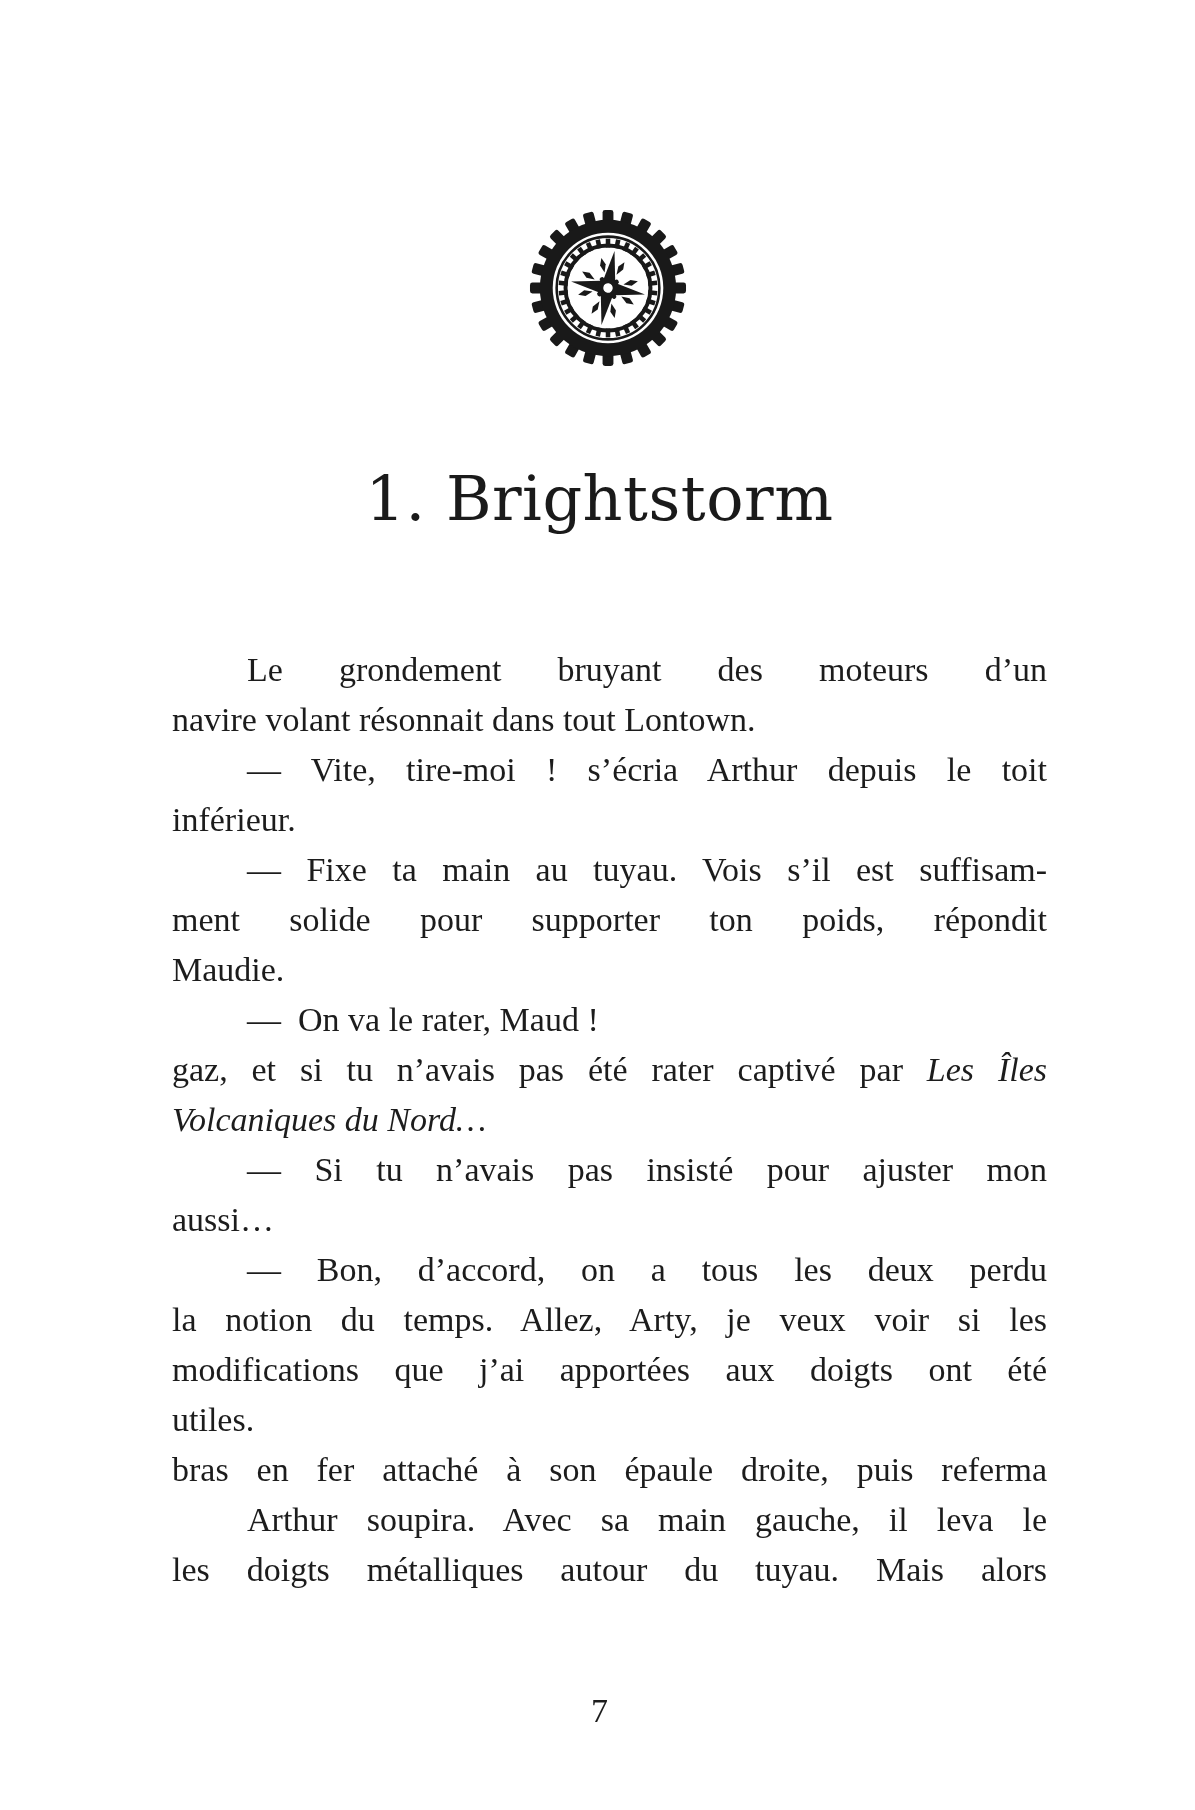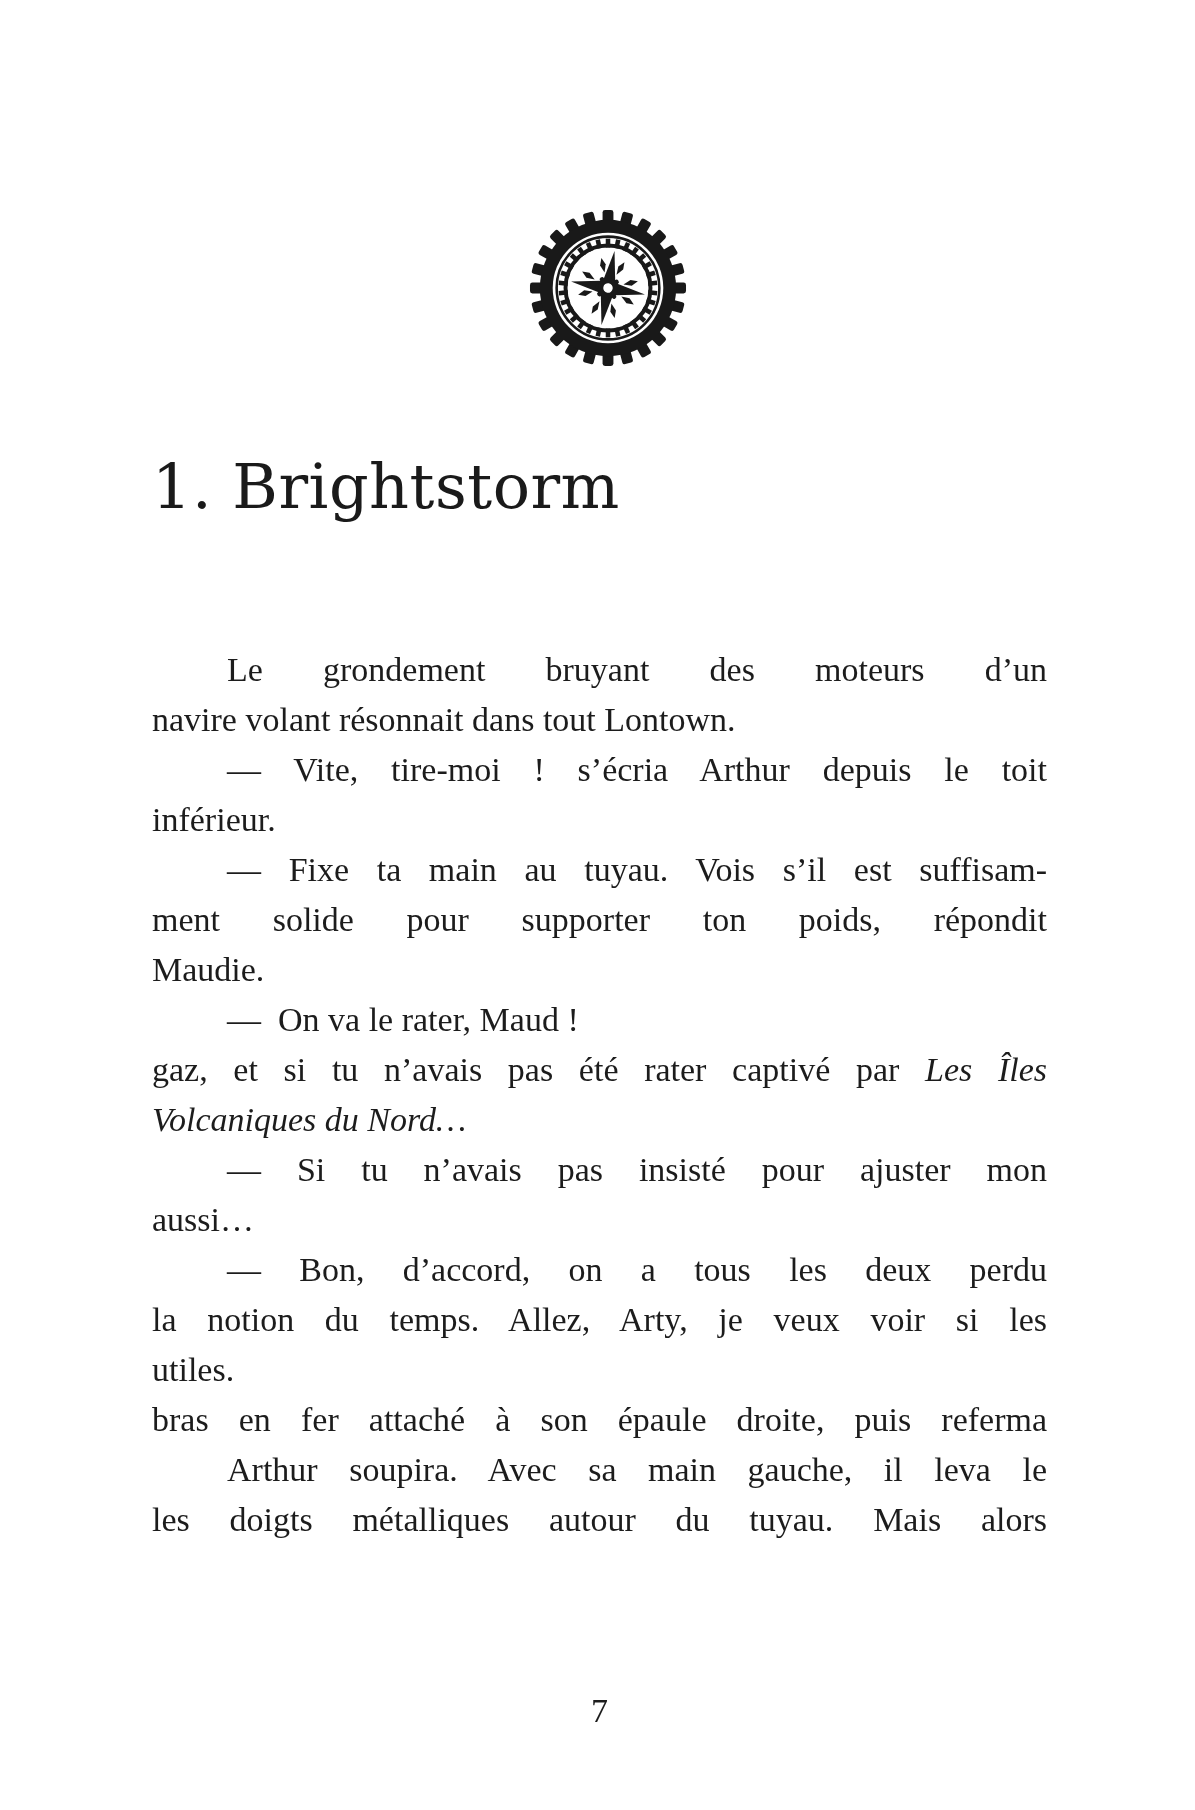--- a/index.html
+++ b/index.html
@@ -20,40 +20,41 @@
   .ornament {
     position: absolute;
     left: 529px;
     top: 209px;
     width: 158px;
     height: 158px;
   }
   .chapter-title {
     position: absolute;
     left: 152px;
-    top: 450px;
+    top: 462px;
     width: 895px;
     margin: 0;
+    text-align: center;
     font-family: "DejaVu Serif", "Liberation Serif", serif;
     font-weight: 400;
     font-size: 62px;
     line-height: 74px;
     color: #1a1a1a;
     letter-spacing: 0.5px;
   }
   .chapter-body {
     position: absolute;
     left: 152px;
     top: 645px;
     width: 895px;
     font-size: 34px;
     line-height: 50px;
     color: #1c1c1c;
   }
-  .line { text-align: left; }
+  .line { text-align: left; margin-left: 20px; }
   .line.j {
     text-align: justify;
     text-align-last: justify;
   }
   .line.in { text-indent: 75px; }
   .it { font-style: italic; }
   .folio {
     position: absolute;
     left: 152px;
     top: 1690px;
@@ -180,20 +181,21 @@
       <div class="line j in"><span>— Fixe ta main au tuyau. Vois s’il est suffisam-</span></div>
       <div class="line j"><span>ment solide pour supporter ton poids, répondit</span></div>
       <div class="line"><span>Maudie.</span></div>
       <div class="line in"><span>— On va le rater, Maud !</span></div>
       <div class="line j"><span>gaz, et si tu n’avais pas été rater captivé par </span><span class="it">Les Îles</span></div>
       <div class="line"><span class="it">Volcaniques du Nord…</span></div>
       <div class="line j in"><span>— Si tu n’avais pas insisté pour ajuster mon</span></div>
       <div class="line"><span>aussi…</span></div>
       <div class="line j in"><span>— Bon, d’accord, on a tous les deux perdu</span></div>
       <div class="line j"><span>la notion du temps. Allez, Arty, je veux voir si les</span></div>
+      <div class="line j"><span>modifications que j’ai apportées aux doigts ont été</span></div>
       <div class="line"><span>utiles.</span></div>
       <div class="line j"><span>bras en fer attaché à son épaule droite, puis referma</span></div>
       <div class="line j in"><span>Arthur soupira. Avec sa main gauche, il leva le</span></div>
       <div class="line j"><span>les doigts métalliques autour du tuyau. Mais alors</span></div>
     </div>
 
   <div class="folio">7</div>
 
 </div>
 

